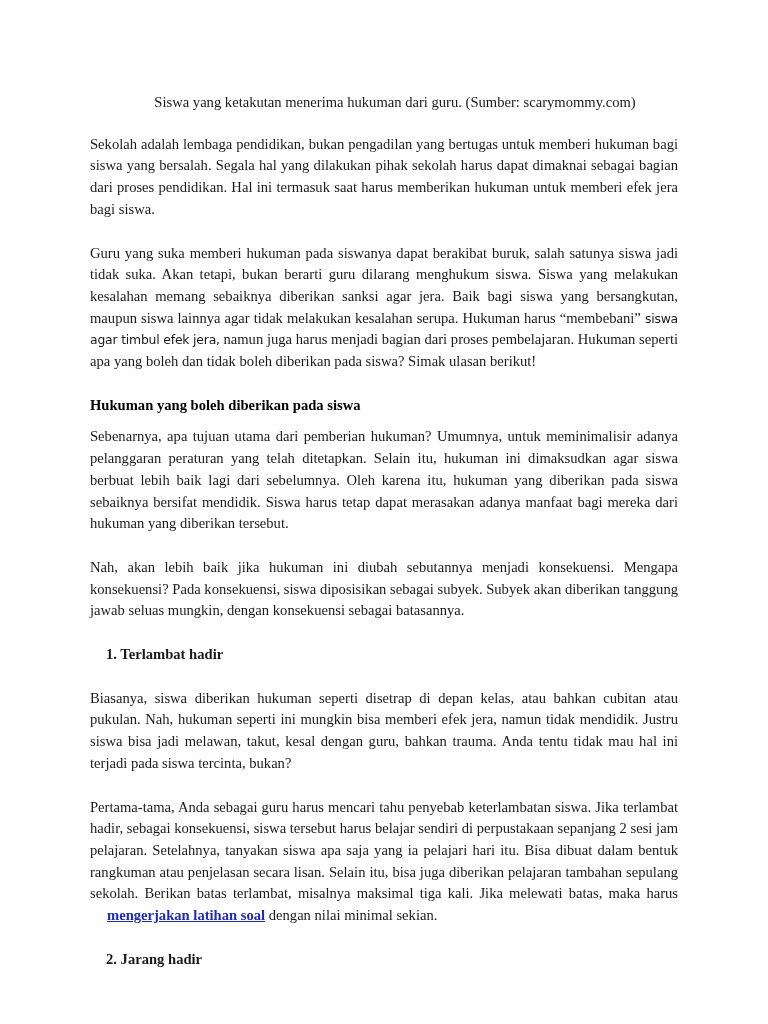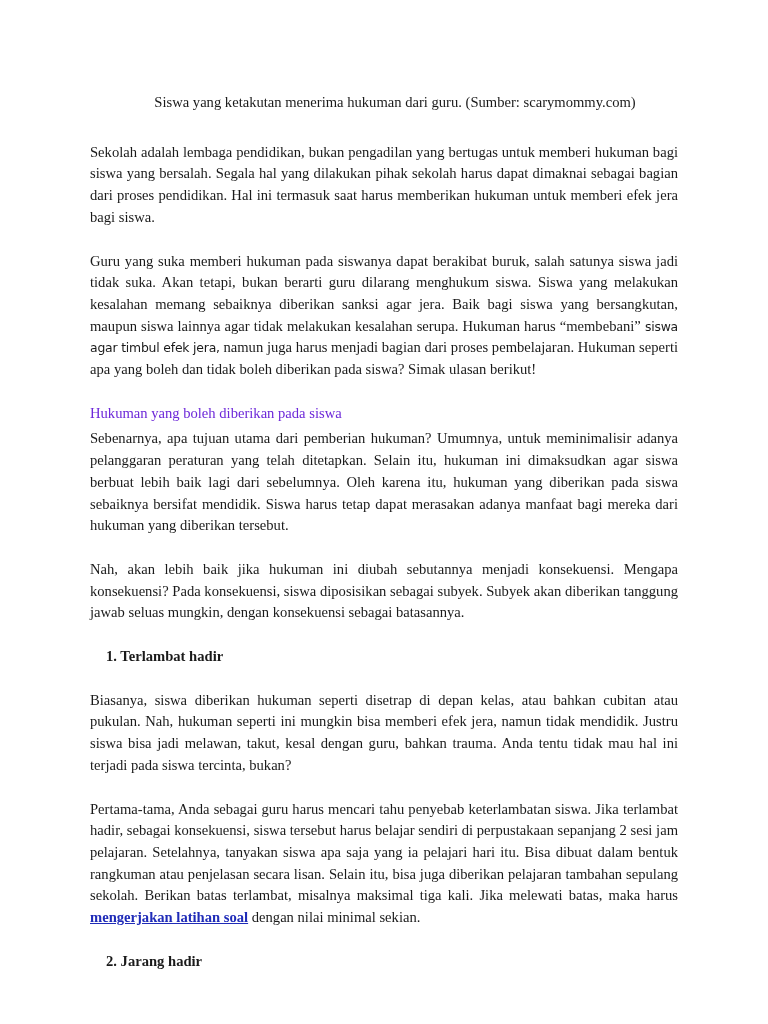--- a/index.html
+++ b/index.html
@@ -18,49 +18,50 @@
     .page {
       position: absolute;
       left: 90px;
       top: 92px;
       width: 588px;
       font-size: 14.6px;
       line-height: 21.7px;
     }
     .caption {
       text-align: center;
-      margin: 0 0 28px 0;
+      margin: 0 0 20px 0;
       padding-left: 22px;
       padding-right: 0;
     }
     .para {
       margin: 0 0 22px 0;
       text-align: justify;
     }
     .quote-run {
       font-family: "DejaVu Sans", sans-serif;
       font-size: 12.4px;
       letter-spacing: -0.2px;
     }
     .section-heading {
-      color: #6d28d9;
-      font-weight: normal;
-      margin: 0 0 4px 0;
+      color: #000000;
+      font-weight: bold;
+      margin: 0 0 10px 0;
     }
     .item-heading {
       font-weight: bold;
       margin: 0 0 22px 16px;
     }
     .para-plain {
       margin: 0 0 22px 0;
     }
     a.inline-link {
       color: #1f2bb8;
       font-weight: bold;
       text-decoration: underline;
+      margin-left: 17px;
     }
   </style>
 </head>
 <body>
 
 <div class="page">
 
   <p class="caption">Siswa yang ketakutan menerima hukuman dari guru. (Sumber: scarymommy.com)</p>
 
   <p class="para">Sekolah adalah lembaga pendidikan, bukan pengadilan yang bertugas untuk memberi hukuman bagi siswa yang bersalah. Segala hal yang dilakukan pihak sekolah harus dapat dimaknai sebagai bagian dari proses pendidikan. Hal ini termasuk saat harus memberikan hukuman untuk memberi efek jera bagi siswa.</p>

